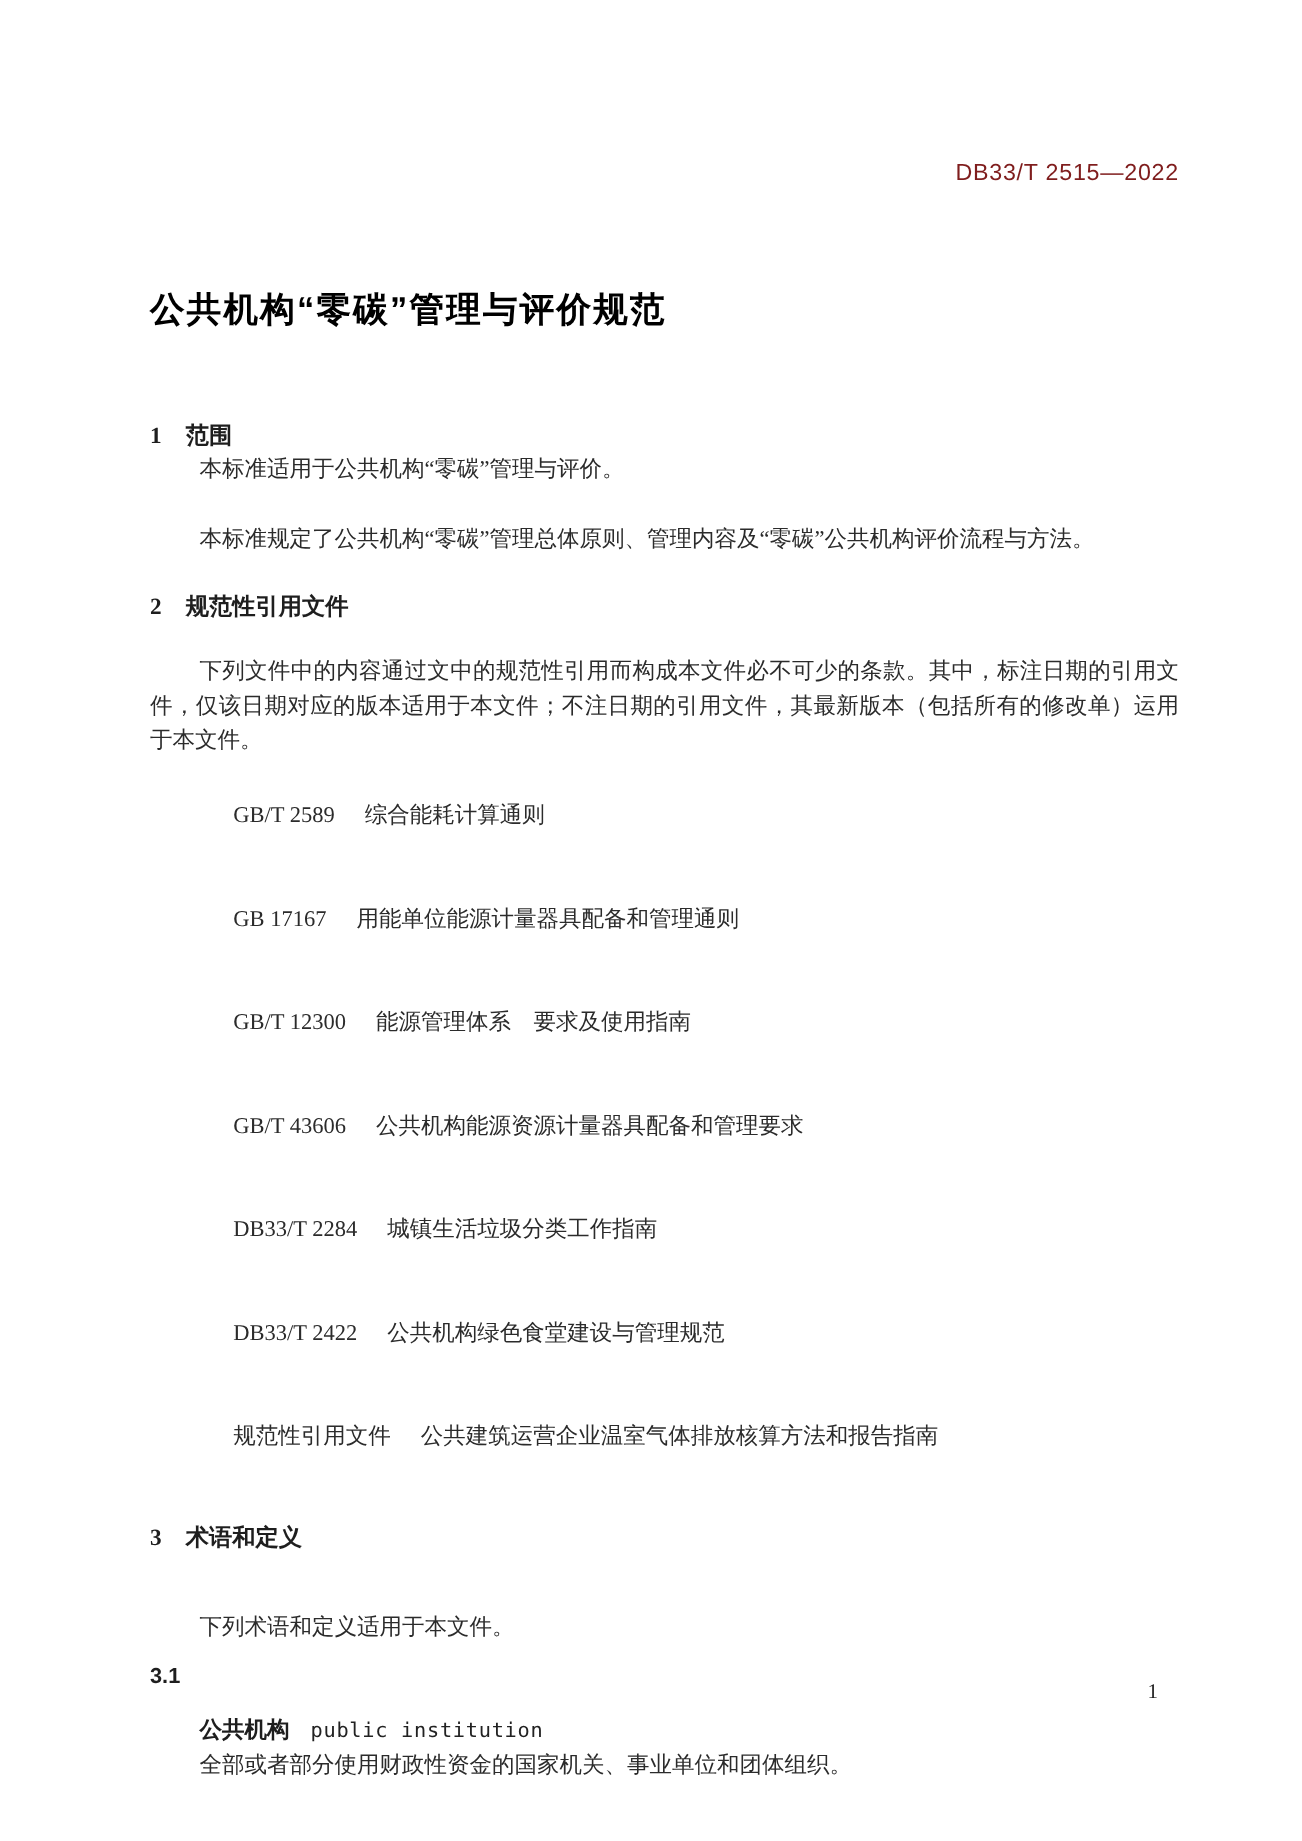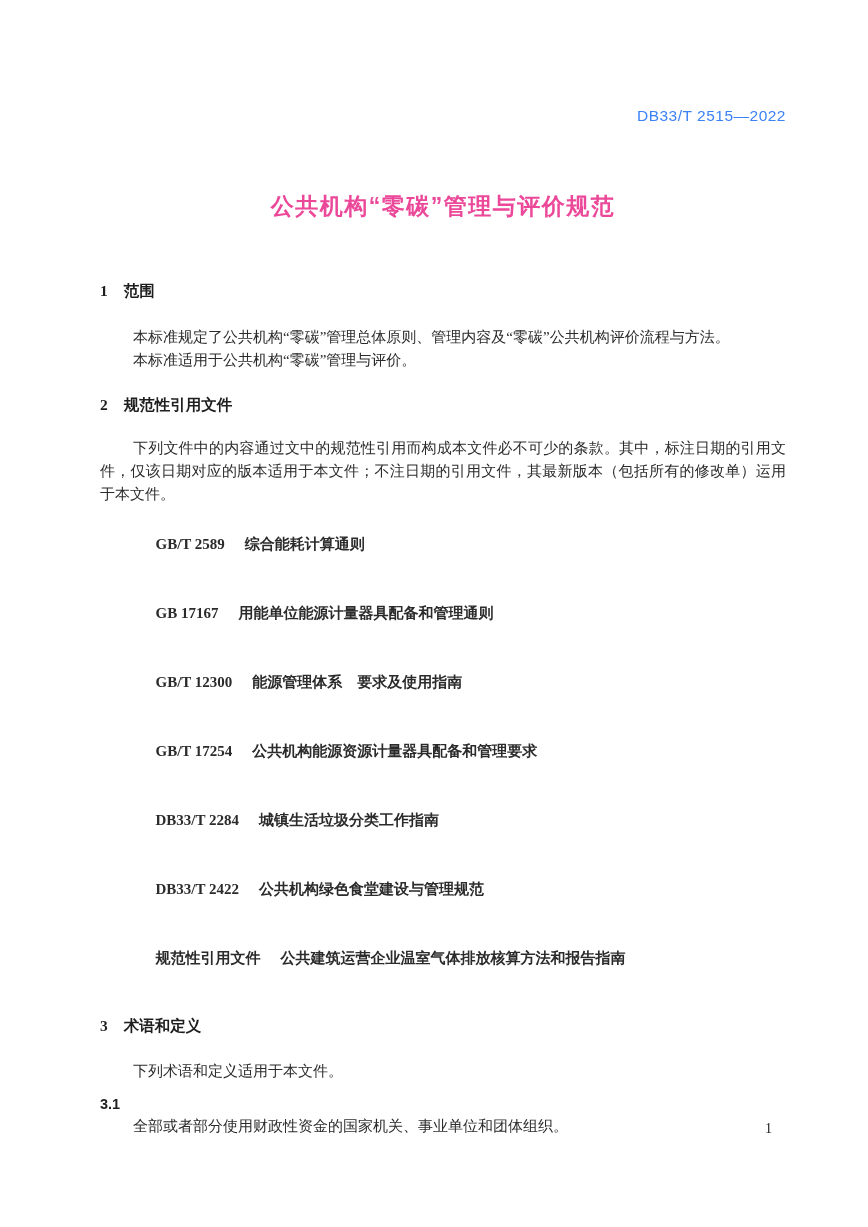--- a/index.html
+++ b/index.html
@@ -15,54 +15,53 @@
   .page {
     box-sizing: border-box;
     width: 868px; height: 1227px;
     padding: 106px 82px 0 100px;
   }
   .doc-code {
     text-align: right;
     font-family: "Liberation Sans", sans-serif;
     font-size: 15.5px;
     line-height: 20px;
-    color: #3b82f6;
+    color: #7f1d1d;
     letter-spacing: 0.5px;
   }
   .doc-title {
     margin: 64px 0 0 0;
-    text-align: center;
     font-family: "Liberation Sans", sans-serif;
     font-size: 23px;
     font-weight: bold;
     line-height: 32px;
     letter-spacing: 1.5px;
-    color: #ec4899;
+    color: #000000;
   }
   .sec-heading {
     font-family: Liberation Serif, serif;
     font-weight: bold;
     font-size: 15.5px;
     line-height: 22px;
     color: #1e1e1e;
   }
   .sec-heading .sec-num { margin-right: 16px; }
   .sec1-heading { margin-top: 58px; }
   .sec2-heading { margin-top: 22px; }
   .sec3-heading { margin-top: 22px; }
   .para {
     margin: 0;
     line-height: 23px;
     text-align: justify;
     text-indent: 2.2em;
   }
   .para-first { margin-top: 24px; }
   .sec2-para { margin-top: 21px; }
-  .sec3-para { margin-top: 23px; }
-  .ref-list { margin-top: 4px; font-weight: bold; }
+  .sec3-para { margin-top: 37px; }
+  .ref-list { margin-top: 4px; }
   .ref-item {
     margin-left: 33px;
     line-height: 23px;
     white-space: pre-wrap;
   }
   .ref-code { margin-right: 20px; }
   .term-id {
     margin-top: 10px;
     font-family: "Liberation Sans", sans-serif;
     font-weight: bold;
@@ -108,55 +107,58 @@
 
 <div class="page">
 
   <div class="doc-code">DB33/T 2515—2022</div>
 
   <h1 class="doc-title">公共机构“零碳”管理与评价规范</h1>
 
   <div class="sec-heading sec1-heading">
     <span class="sec-num">1</span><span>范围</span>
   </div>
+  <p class="para">本标准适用于公共机构“零碳”管理与评价。</p>
   <p class="para para-first">本标准规定了公共机构“零碳”管理总体原则、管理内容及“零碳”公共机构评价流程与方法。</p>
-  <p class="para">本标准适用于公共机构“零碳”管理与评价。</p>
 
   <div class="sec-heading sec2-heading">
     <span class="sec-num">2</span><span>规范性引用文件</span>
   </div>
   <p class="para sec2-para">下列文件中的内容通过文中的规范性引用而构成本文件必不可少的条款。其中，标注日期的引用文件，仅该日期对应的版本适用于本文件；不注日期的引用文件，其最新版本（包括所有的修改单）运用于本文件。</p>
 
   <div class="ref-list">
     <div class="ref-item">
       <span class="ref-code">GB/T 2589</span><span>综合能耗计算通则</span>
     </div>
     <div class="ref-item">
       <span class="ref-code">GB 17167</span><span>用能单位能源计量器具配备和管理通则</span>
     </div>
     <div class="ref-item">
       <span class="ref-code">GB/T 12300</span><span>能源管理体系　要求及使用指南</span>
     </div>
     <div class="ref-item">
-      <span class="ref-code">GB/T 17254</span><span>公共机构能源资源计量器具配备和管理要求</span>
+      <span class="ref-code">GB/T 43606</span><span>公共机构能源资源计量器具配备和管理要求</span>
     </div>
     <div class="ref-item">
       <span class="ref-code">DB33/T 2284</span><span>城镇生活垃圾分类工作指南</span>
     </div>
     <div class="ref-item">
       <span class="ref-code">DB33/T 2422</span><span>公共机构绿色食堂建设与管理规范</span>
     </div>
     <div class="ref-item">
       <span class="ref-code">规范性引用文件</span><span>公共建筑运营企业温室气体排放核算方法和报告指南</span>
     </div>
   </div>
 
   <div class="sec-heading sec3-heading">
     <span class="sec-num">3</span><span>术语和定义</span>
   </div>
   <p class="para sec3-para">下列术语和定义适用于本文件。</p>
 
   <div class="term-id">3.1</div>
+  <div class="term-head term-head-1">
+    <span class="term-zh">公共机构</span><span class="term-en">public institution</span>
+  </div>
   <p class="term-def">全部或者部分使用财政性资金的国家机关、事业单位和团体组织。</p>
 
 </div>
 
 <div class="page-number">1</div>
 
 </body></html>

